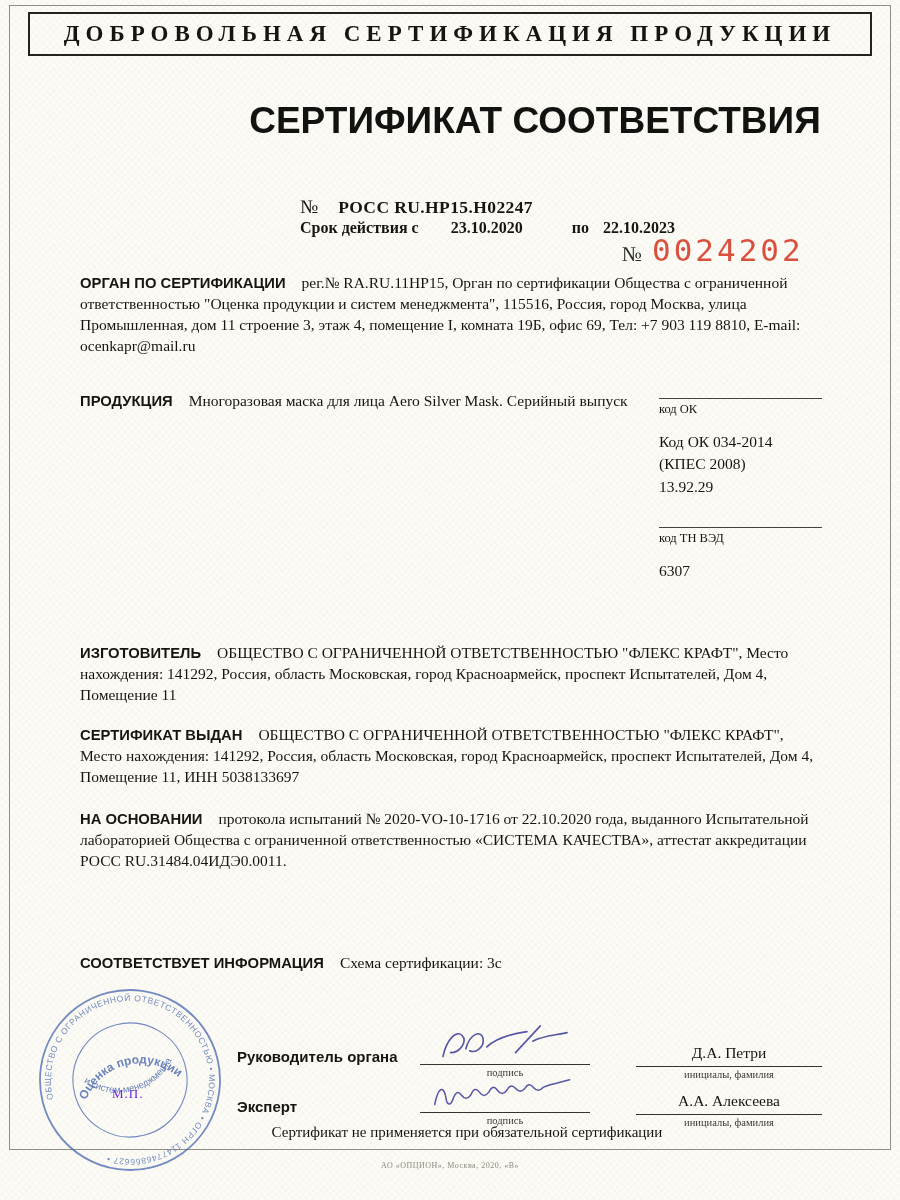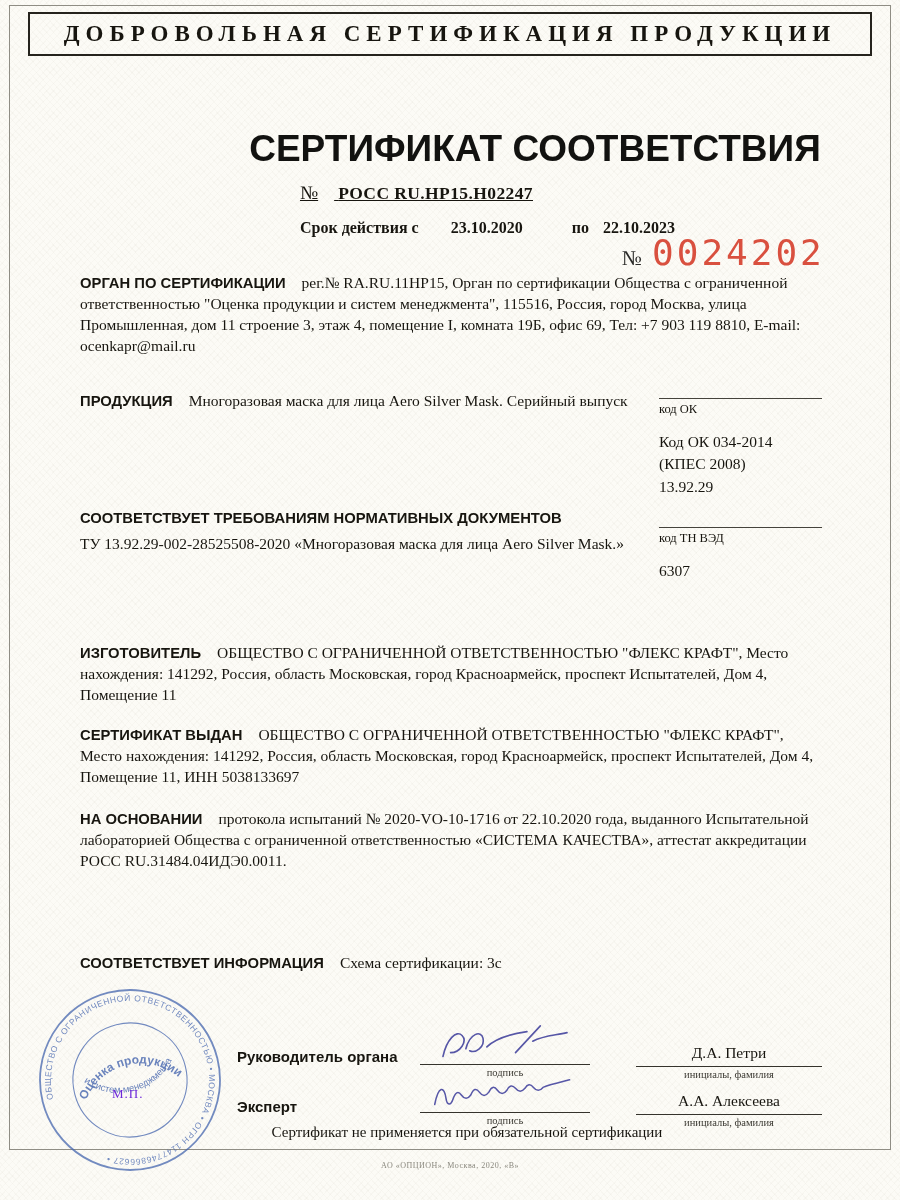--- a/index.html
+++ b/index.html
@@ -12,35 +12,35 @@
       repeating-linear-gradient(47deg, rgba(166,158,136,0.05) 0 1px, transparent 1px 5px),
       repeating-linear-gradient(-47deg, rgba(166,158,136,0.05) 0 1px, transparent 1px 5px);
   }
 
   .frame { position:absolute; left:9px; right:9px; top:5px; bottom:50px; border:1px solid #8f8d84; }
 
   .banner { position:absolute; left:28px; right:28px; top:12px; height:44px; border:2px solid #25231d;
     display:flex; align-items:center; justify-content:center; font-weight:bold; font-size:23px;
     letter-spacing:6px; white-space:nowrap; }
 
-  .title { position:absolute; top:128px; left:0; width:900px; padding-left:170px; text-align:center;
+  .title { position:absolute; top:100px; left:0; width:900px; padding-left:170px; text-align:center;
     font-family:"Liberation Sans", sans-serif; font-weight:bold; font-size:37px; color:#121210; }
 
-  .cert-no { position:absolute; left:300px; top:182px;text-decoration:underline; }
+  .cert-no { position:absolute; left:300px; top:196px; }
   .cert-no .no-sign { font-size:19px; margin-right:16px; }
   .cert-no .val { font-weight:bold; font-size:17.5px; letter-spacing:0.4px; }
 
   .validity { position:absolute; left:300px; top:219px; font-weight:bold; font-size:16px; white-space:nowrap; }
   .validity .d1 { margin-left:28px; }
   .validity .po { margin-left:45px; }
   .validity .d2 { margin-left:10px; }
 
   .blank-no { position:absolute; left:622px; top:232px; white-space:nowrap; }
   .blank-no .no-sign { font-size:21px; color:#2a2a28; margin-right:6px; }
-  .blank-no .digits { font-family:"DejaVu Sans Mono", monospace; font-size:36px; letter-spacing:3px; color:#d9503f; }
+  .blank-no .digits { font-family:"DejaVu Sans Mono", monospace; font-size:31px; letter-spacing:3px; color:#d9503f; }
 
   .para { position:absolute; left:80px; width:742px; font-size:15.5px; line-height:1.36; }
   .narrow { width:565px; }
   .s-label { font-family:"Liberation Sans", sans-serif; font-weight:bold; font-size:14.8px; margin-right:16px; }
   .block-label { display:block; margin-bottom:5px; margin-right:0; }
 
   .code-box { position:absolute; left:659px; width:163px; }
   .code-box .rule { border-top:1.5px solid #45433c; }
   .code-box .small-label { font-size:12.5px; padding-top:3px; }
   .code-box .value { margin-top:14px; font-size:15.5px; line-height:1.45; }
@@ -101,23 +101,20 @@
   <div class="code-box" style="top:398px">
     <div class="rule"></div>
     <div class="small-label">код ОК</div>
     <div class="value">
       <div>Код ОК 034-2014</div>
       <div>(КПЕС 2008)</div>
       <div>13.92.29</div>
     </div>
   </div>
 
-  <p class="para narrow" style="top:508px">
-    <span class="s-label block-label">СООТВЕТСТВУЕТ ТРЕБОВАНИЯМ НОРМАТИВНЫХ ДОКУМЕНТОВ</span><span>ТУ 13.92.29-002-28525508-2020 «Многоразовая маска для лица Aero Silver Mask.»</span>
-  </p>
 
   <div class="code-box" style="top:527px">
     <div class="rule"></div>
     <div class="small-label">код ТН ВЭД</div>
     <div class="value">6307</div>
   </div>
 
   <p class="para" style="top:642px">
     <span class="s-label">ИЗГОТОВИТЕЛЬ</span><span>ОБЩЕСТВО С ОГРАНИЧЕННОЙ ОТВЕТСТВЕННОСТЬЮ "ФЛЕКС КРАФТ", Место нахождения: 141292, Россия, область Московская, город Красноармейск, проспект Испытателей, Дом 4, Помещение 11</span>
   </p>

